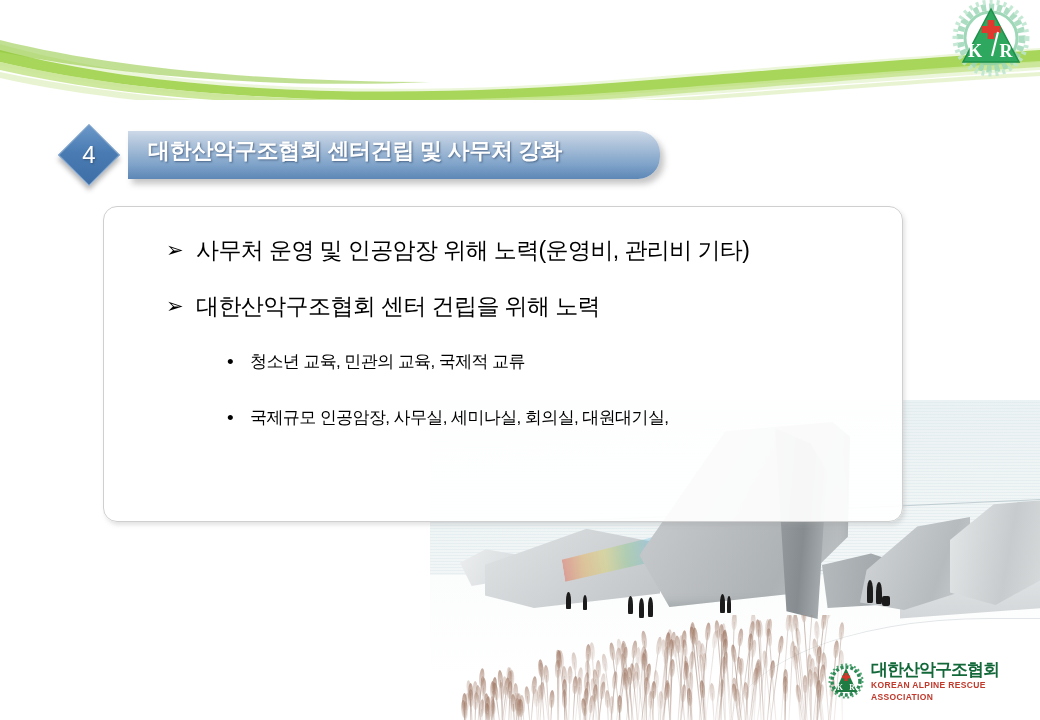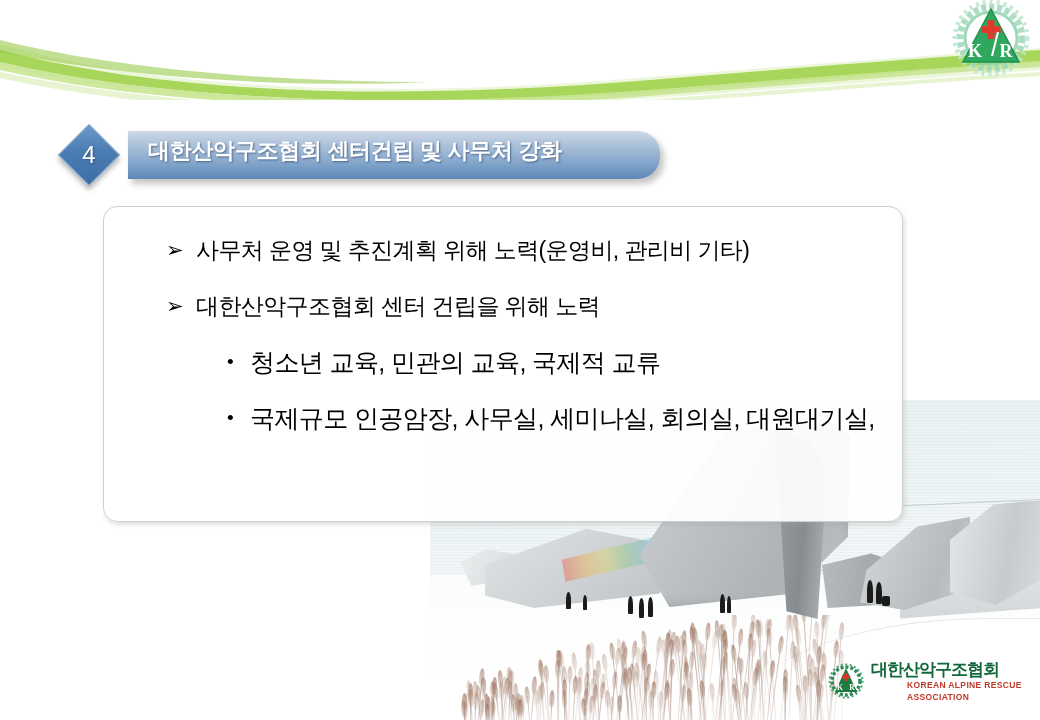--- a/index.html
+++ b/index.html
@@ -298,21 +298,21 @@
   .marker-dot {
     width: 26px;
     flex: 0 0 26px;
     font-size: 19px;
     line-height: 30px;
     color: #000000;
     text-align: left;
     padding-left: 3px;
   }
   .bullet-l2-text {
-    font-size: 25px;
+    font-size: 17px;
     line-height: 30px;
     color: #000000;
     font-weight: 500;
     letter-spacing: -0.6px;
   }
   .bullet-cont {
     position: absolute;
     left: 146px;
     font-size: 21px;
     line-height: 30px;
@@ -340,21 +340,20 @@
     color: #13683a;
     letter-spacing: -1px;
     line-height: 19px;
   }
   .footer-en {
     font-size: 8.5px;
     font-weight: bold;
     color: #c0392b;
     letter-spacing: .35px;
     line-height: 12px;
-    margin-left: 36px;
   }
 </style>
 </head>
 <body>
 
 <div class="slide">
 
   <div class="bg-render">
     <div class="sky"></div>
     <div class="sky-lines"></div>
@@ -632,21 +631,21 @@
     <div class="diamond-wrap">
       <div class="diamond"></div>
       <div class="diamond-num">4</div>
     </div>
   </div>
 
   <div class="content-box">
 
     <div class="bullet-l1" style="top:28px;">
       <span class="marker-arrow">➢</span>
-      <span class="bullet-l1-text">사무처 운영 및 추진계획 위해 노력(운영비, 관리비 기타)</span>
+      <span class="bullet-l1-text">사무처 운영 및 인공암장 위해 노력(운영비, 관리비 기타)</span>
     </div>
 
     <div class="bullet-l1" style="top:84px;">
       <span class="marker-arrow">➢</span>
       <span class="bullet-l1-text">대한산악구조협회 센터 건립을 위해 노력</span>
     </div>
 
     <div class="bullet-l2" style="top:140px;">
       <span class="marker-dot">•</span>
       <span class="bullet-l2-text">청소년 교육, 민관의 교육, 국제적 교류</span>

